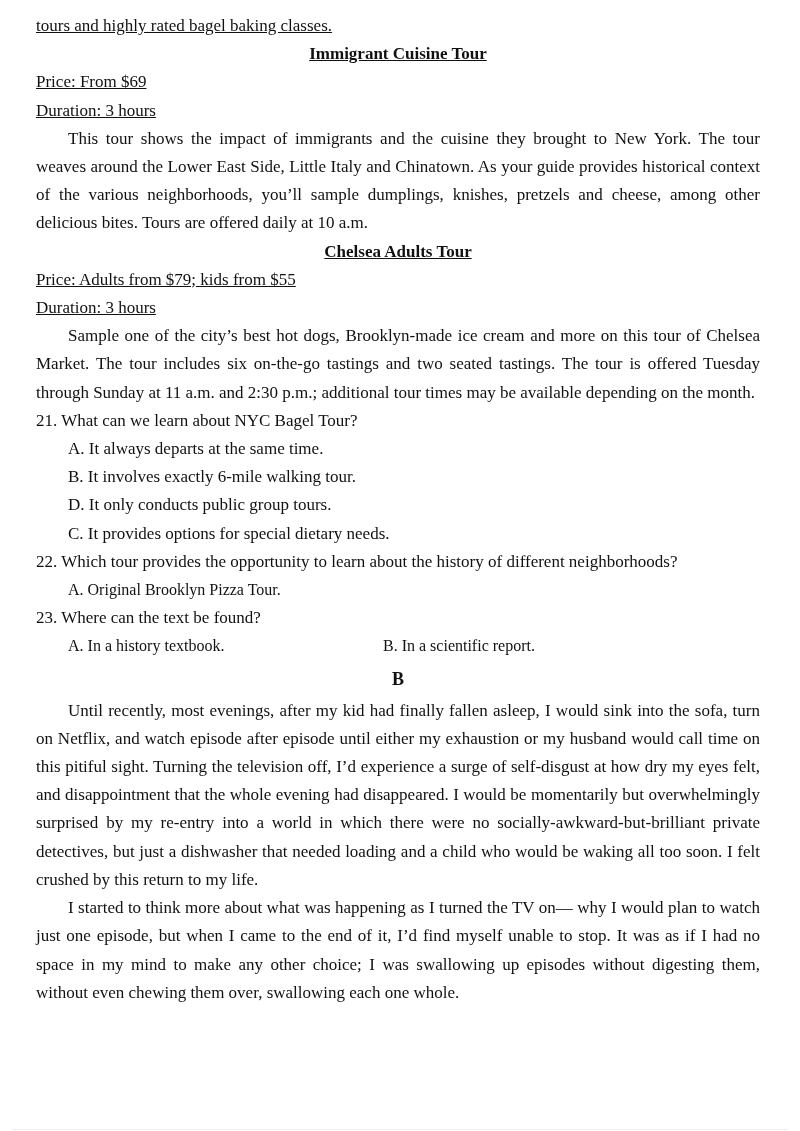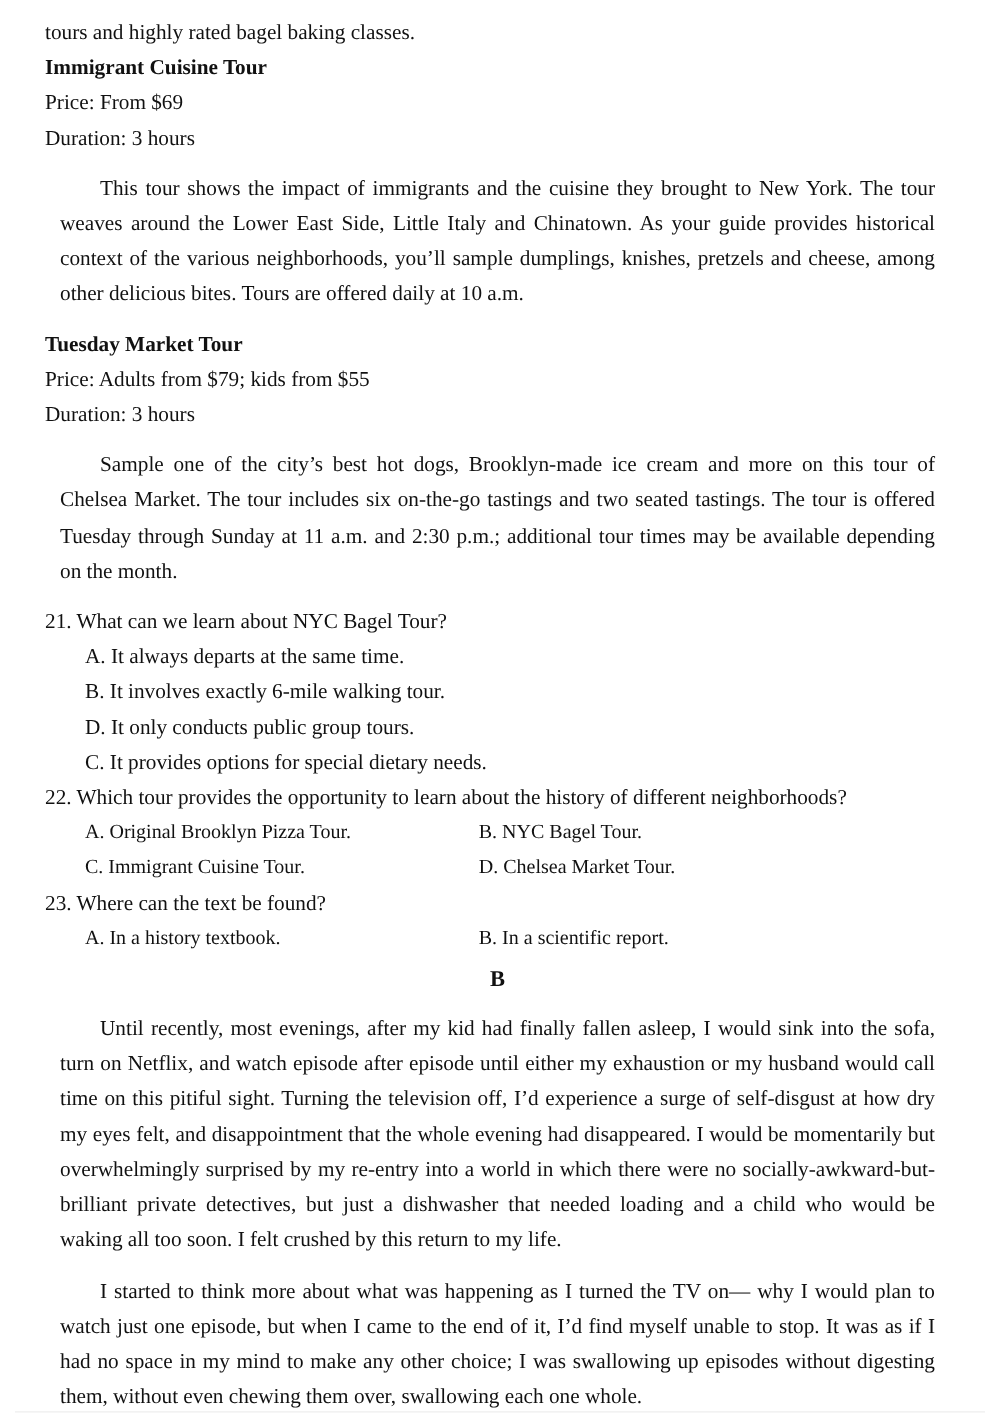--- a/index.html
+++ b/index.html
@@ -2,23 +2,23 @@
 <html><head>
 <meta charset="utf-8">
 <style>
   html, body { margin: 0; padding: 0; background: #ffffff; }
   body {
     width: 800px; height: 1131px; position: relative; overflow: hidden;
     font-family: "Liberation Serif", "DejaVu Serif", serif;
     color: #111111;
   }
   .page { position: absolute; left: 36px; top: 12px; width: 724px; }
-  .line { font-size: 17px; line-height: 28.2px; white-space: nowrap; }
-  .bold { font-weight: bold; }
-  .para { font-size: 17px; line-height: 28.2px; text-align: justify; text-indent: 32px; margin: 12px; }
+  .line { font-size: 17px; line-height: 28.2px; white-space: nowrap; text-decoration: underline; }
+  .bold { font-weight: bold; text-align: center; }
+  .para { font-size: 17px; line-height: 28.2px; text-align: justify; text-indent: 32px; margin: 0; }
   .q { font-size: 17px; line-height: 28.2px; }
   .opt { font-size: 17px; line-height: 28.2px; padding-left: 32px; }
   .opt-row { display: flex; font-size: 16px; line-height: 28.2px; padding-left: 32px; }
   .opt-row .col { width: 315px; }
   .section-title { font-size: 18px; font-weight: bold; text-align: center; line-height: 28px; margin: 4px 0 4px 0; }
   .bottom-rule { position: absolute; left: 12px; right: 12px; top: 1129px; height: 1px; background: #eeeeee; }
 </style>
 </head>
 <body>
 
@@ -26,43 +26,38 @@
   <div class="line">tours and highly rated bagel baking classes.</div>
 
   <div>
     <div class="line bold">Immigrant Cuisine Tour</div>
     <div class="line">Price: From $69</div>
     <div class="line">Duration: 3 hours</div>
     <p class="para">This tour shows the impact of immigrants and the cuisine they brought to New York. The tour weaves around the Lower East Side, Little Italy and Chinatown. As your guide provides historical context of the various neighborhoods, you’ll sample dumplings, knishes, pretzels and cheese, among other delicious bites. Tours are offered daily at 10 a.m.</p>
   </div>
 
   <div>
-    <div class="line bold">Tuesday Market Tour</div>
+    <div class="line bold">Chelsea Adults Tour</div>
     <div class="line">Price: Adults from $79; kids from $55</div>
     <div class="line">Duration: 3 hours</div>
     <p class="para">Sample one of the city’s best hot dogs, Brooklyn-made ice cream and more on this tour of Chelsea Market. The tour includes six on-the-go tastings and two seated tastings. The tour is offered Tuesday through Sunday at 11 a.m. and 2:30 p.m.; additional tour times may be available depending on the month.</p>
   </div>
 
   <div>
     <div class="q">21. What can we learn about NYC Bagel Tour?</div>
     <div class="opt">A. It always departs at the same time.</div>
     <div class="opt">B. It involves exactly 6-mile walking tour.</div>
     <div class="opt">D. It only conducts public group tours.</div>
     <div class="opt">C. It provides options for special dietary needs.</div>
   </div>
 
   <div>
     <div class="q">22. Which tour provides the opportunity to learn about the history of different neighborhoods?</div>
     <div class="opt-row">
       <span class="col">A. Original Brooklyn Pizza Tour.</span>
-      <span>B. NYC Bagel Tour.</span>
-    </div>
-    <div class="opt-row">
-      <span class="col">C. Immigrant Cuisine Tour.</span>
-      <span>D. Chelsea Market Tour.</span>
     </div>
   </div>
 
   <div>
     <div class="q">23. Where can the text be found?</div>
     <div class="opt-row">
       <span class="col">A. In a history textbook.</span>
       <span>B. In a scientific report.</span>
     </div>
   </div>

